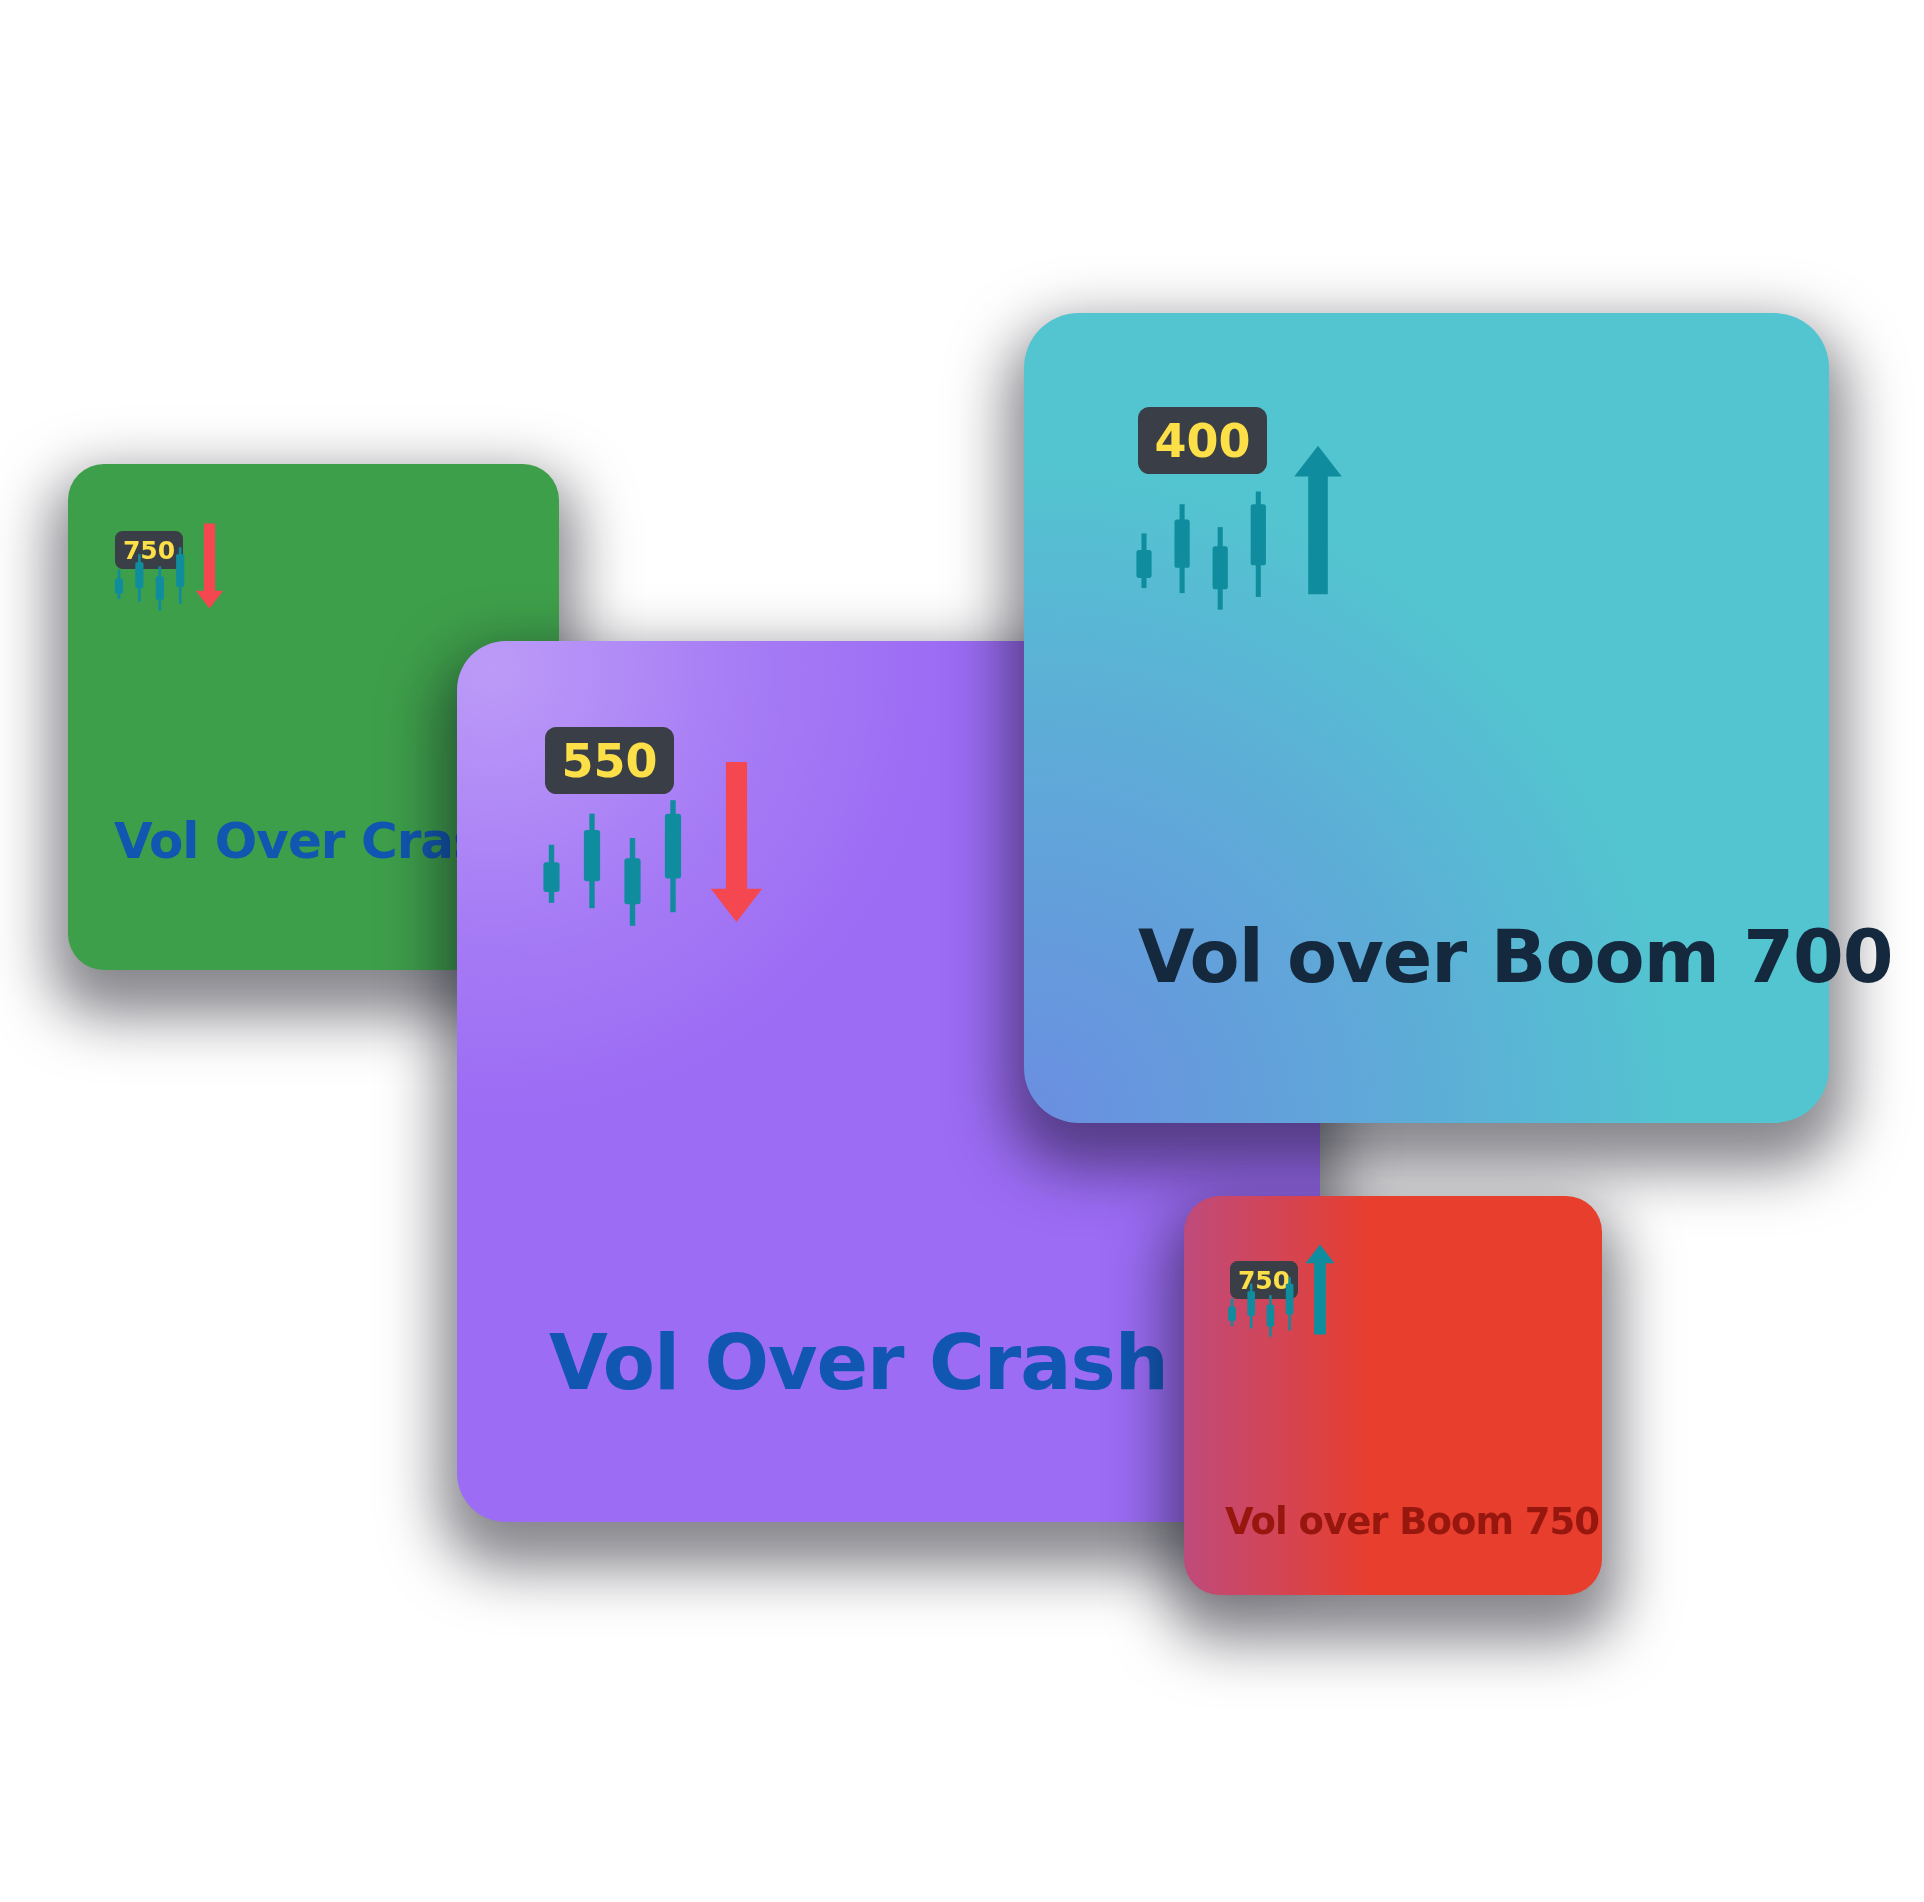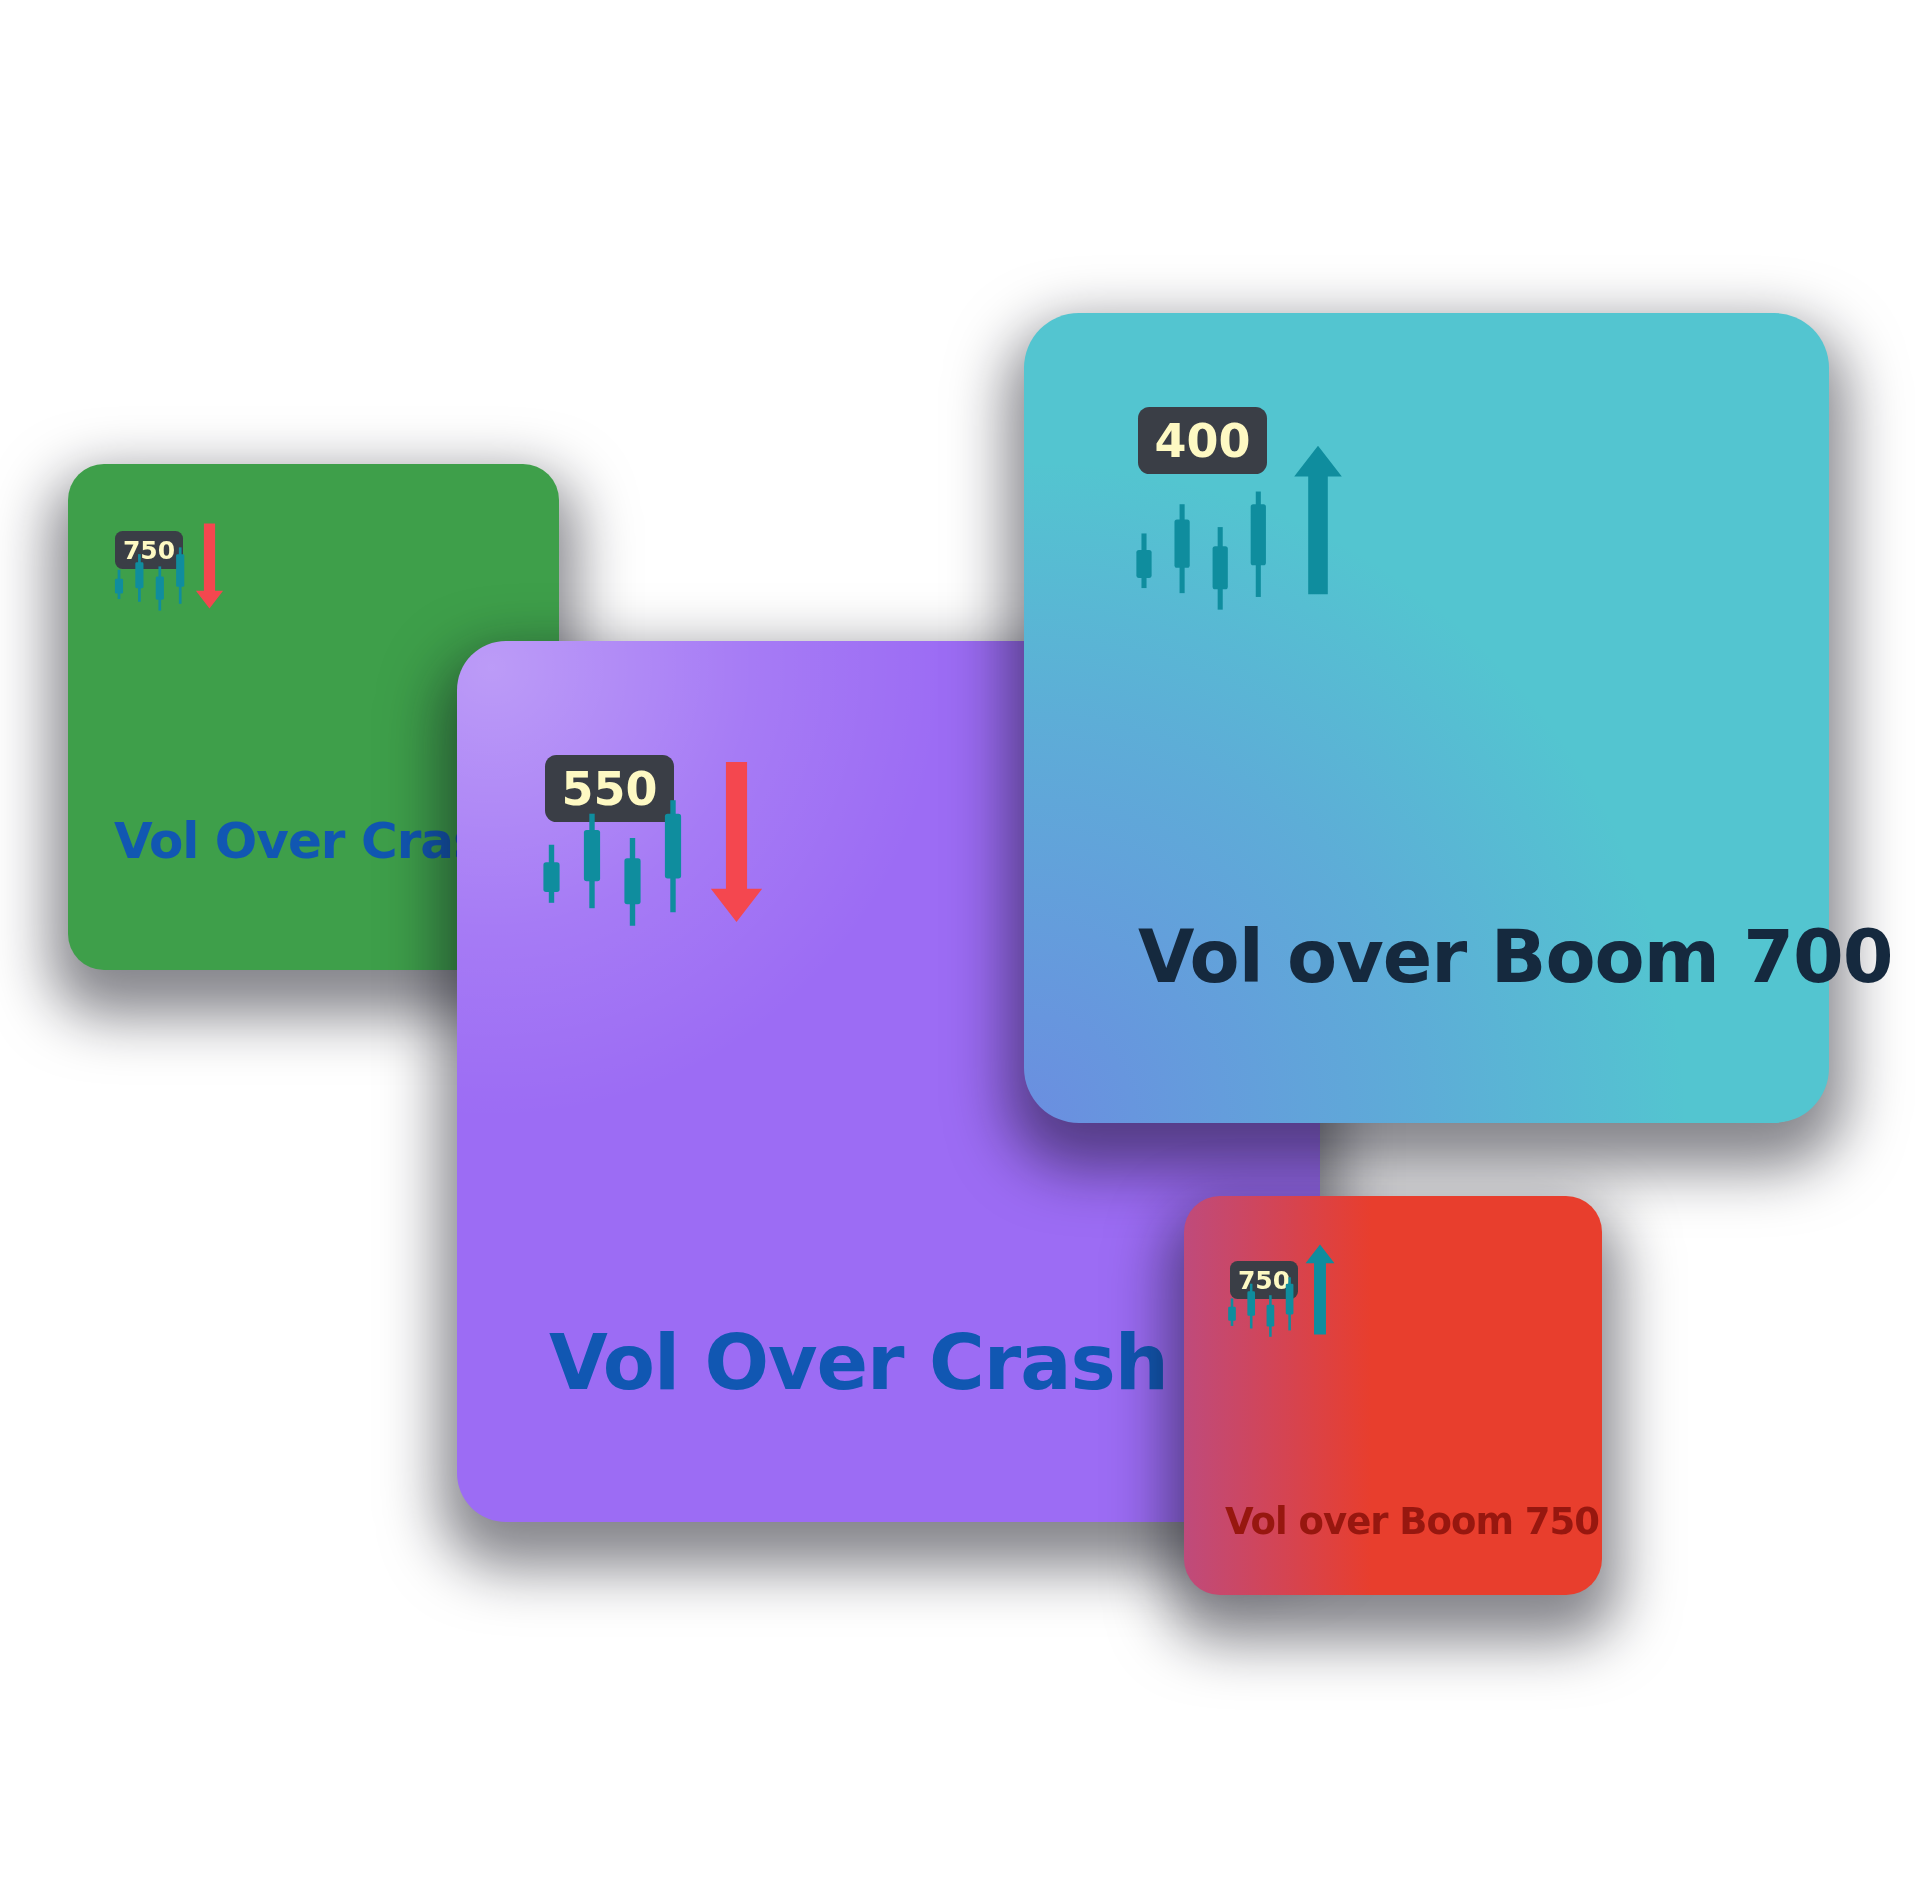--- a/index.html
+++ b/index.html
@@ -40,21 +40,21 @@
   .card-boom750{
     left:1184px;top:1196px;width:418px;height:399px;
     background:
       linear-gradient(to right, rgba(134,92,232,0.42), rgba(134,92,232,0.18) 26%, rgba(134,92,232,0) 45%),
       #E83E2D;
     border-radius:36px;z-index:4;
   }
 
   .badge{
     position:absolute;
-    background:#3A3E46;color:#fef9c3;
+    background:#3A3E46;color:#fde047;
     font-weight:bold;
     display:flex;align-items:center;justify-content:center;
     box-sizing:border-box;
   }
   .badge-sm{width:68px;height:38px;border-radius:7.6px;font-size:25px;margin-top:28px;}
   .badge-lg{width:129px;height:67px;border-radius:11.4px;font-size:46px;}
 
   .candles{position:absolute;color:#0F8D9E;}
   .candles svg{display:block;width:100%;height:100%;}
   .arrow{position:absolute;}
@@ -71,21 +71,21 @@
   .label-crash{color:#1157B2;}
   .label-boom400{color:#15293E;}
   .label-boom750{color:#97170F;}
 
   
   .card-crash750 .badge{left:47px;top:39px;}
   .card-crash750 .candles{left:41px;top:82px;width:88px;height:68px;}
   .card-crash750 .arrow{left:123px;top:58px;width:37px;height:88px;}
   .card-crash750 .card-label{left:46px;top:348px;font-size:50px;}
 
-  .card-crash550 .badge{left:88px;top:86px;margin-top:28px;}
+  .card-crash550 .badge{left:88px;top:86px;}
   .card-crash550 .candles{left:81px;top:155px;width:162px;height:138px;}
   .card-crash550 .arrow{left:249px;top:118px;width:61px;height:166px;}
   .card-crash550 .card-label{left:92px;top:677px;font-size:76px;}
 
   .card-boom400 .badge{left:114px;top:94px;}
   .card-boom400 .candles{left:105px;top:176px;width:157px;height:127px;}
   .card-boom400 .arrow{left:266px;top:119px;width:56px;height:176px;}
   .card-boom400 .card-label{left:114px;top:601px;font-size:73px;}
 
   .card-boom750 .badge{left:46px;top:37px;}

